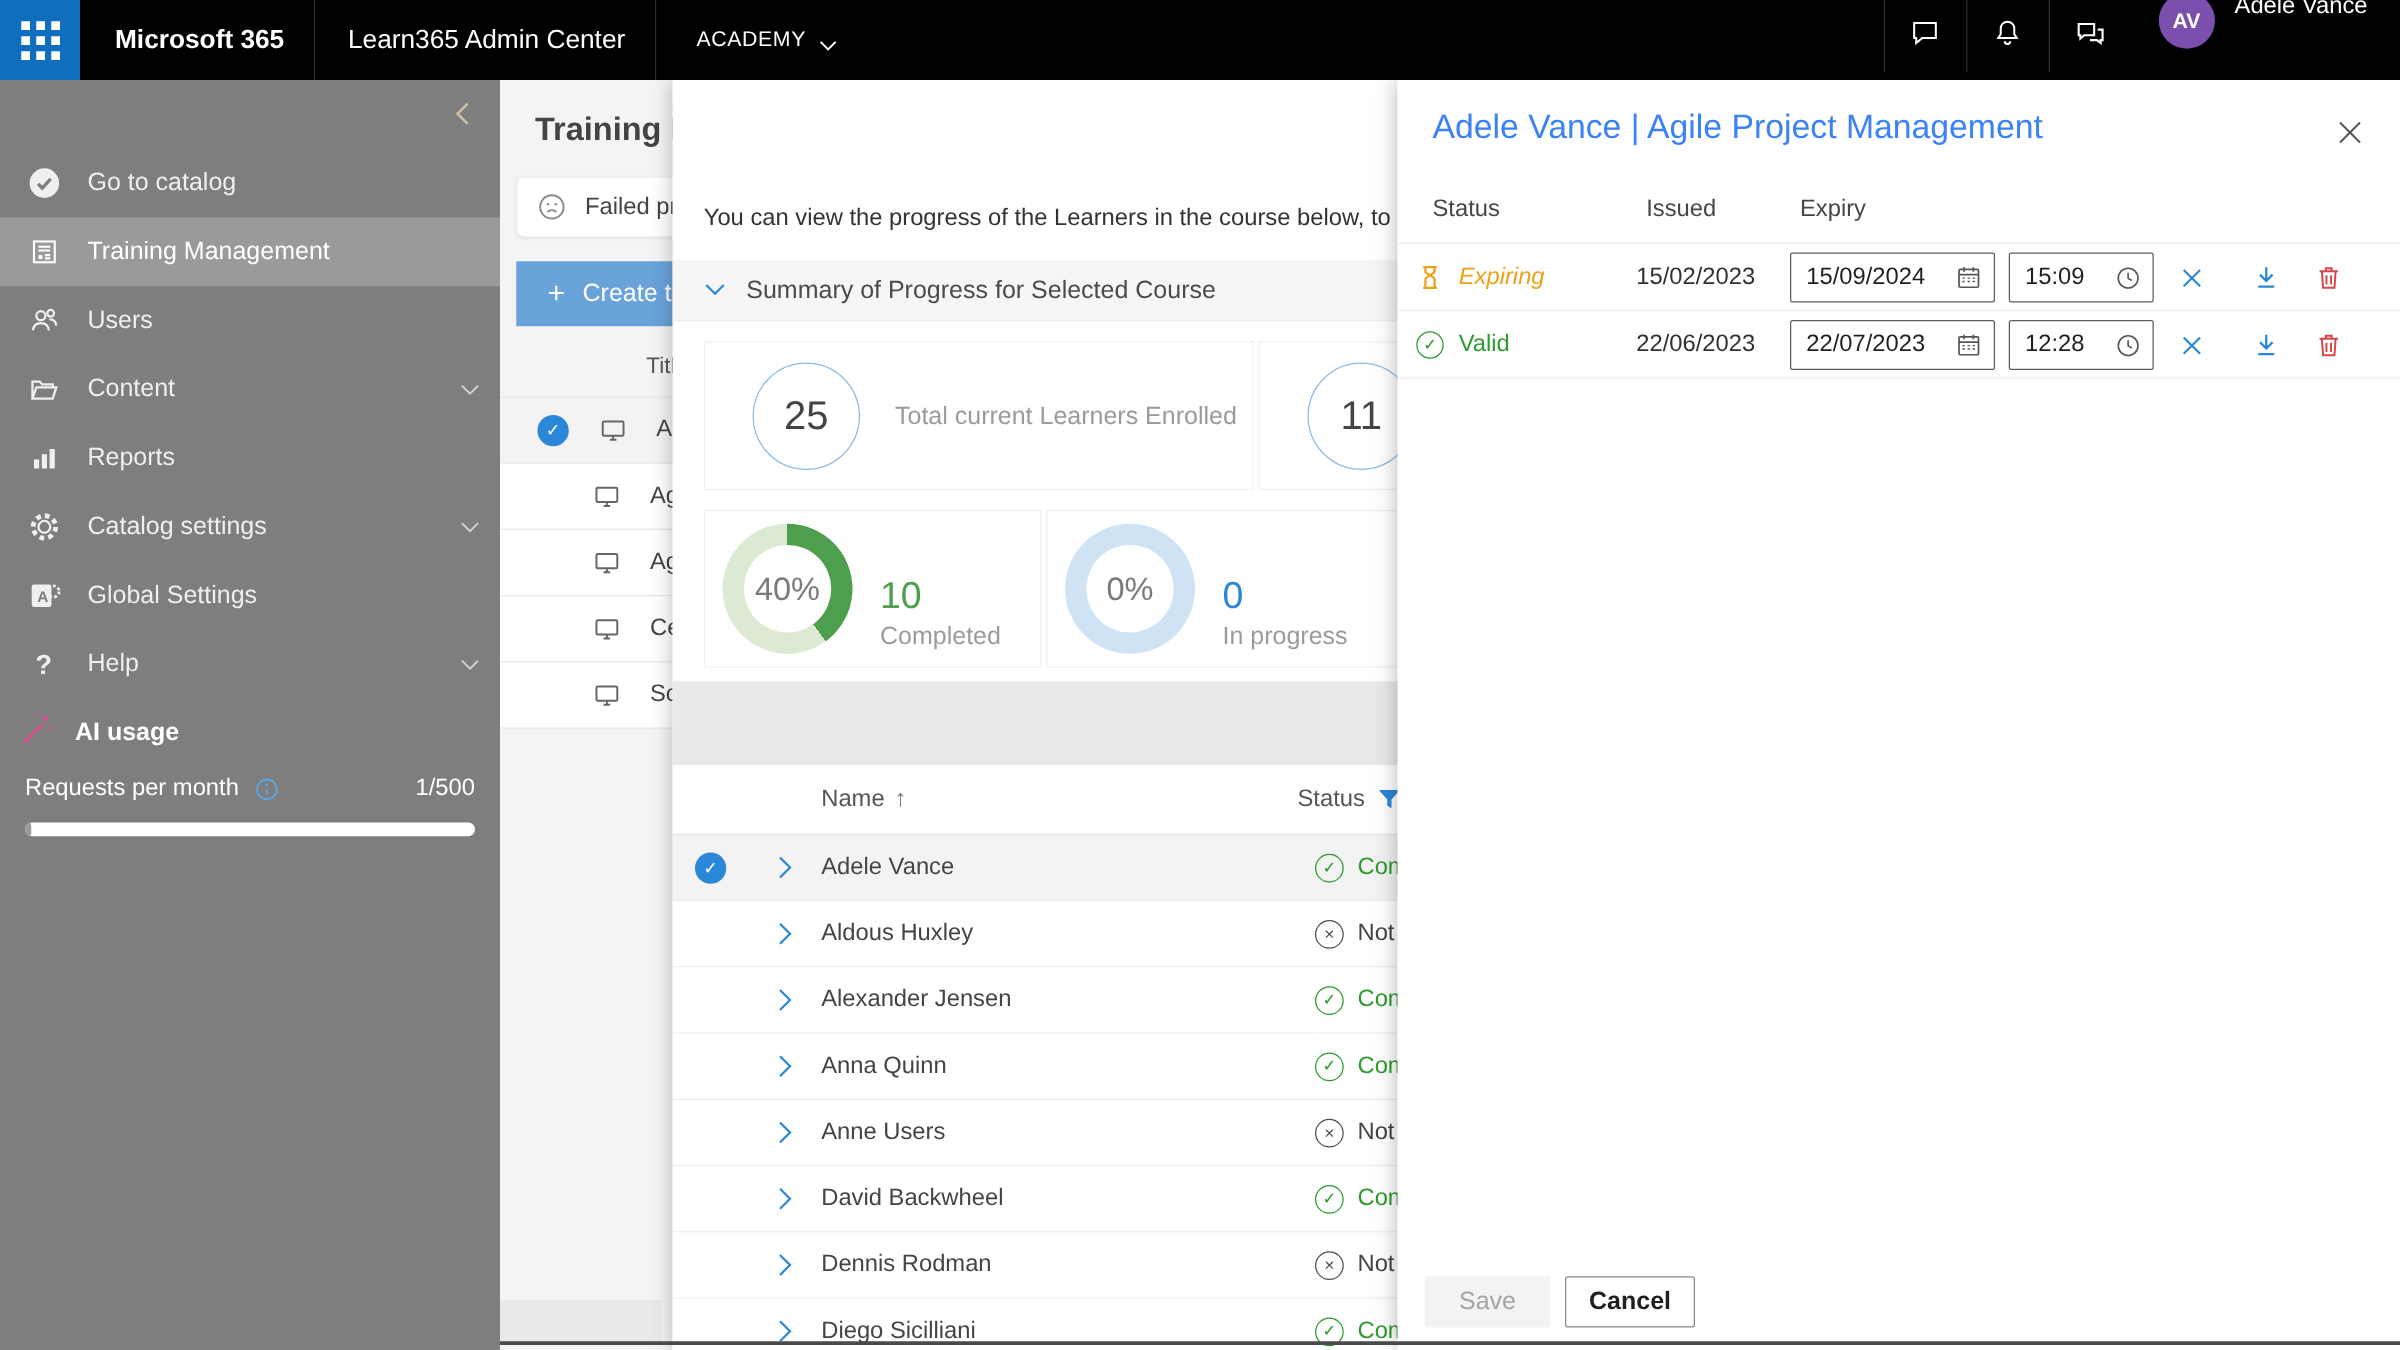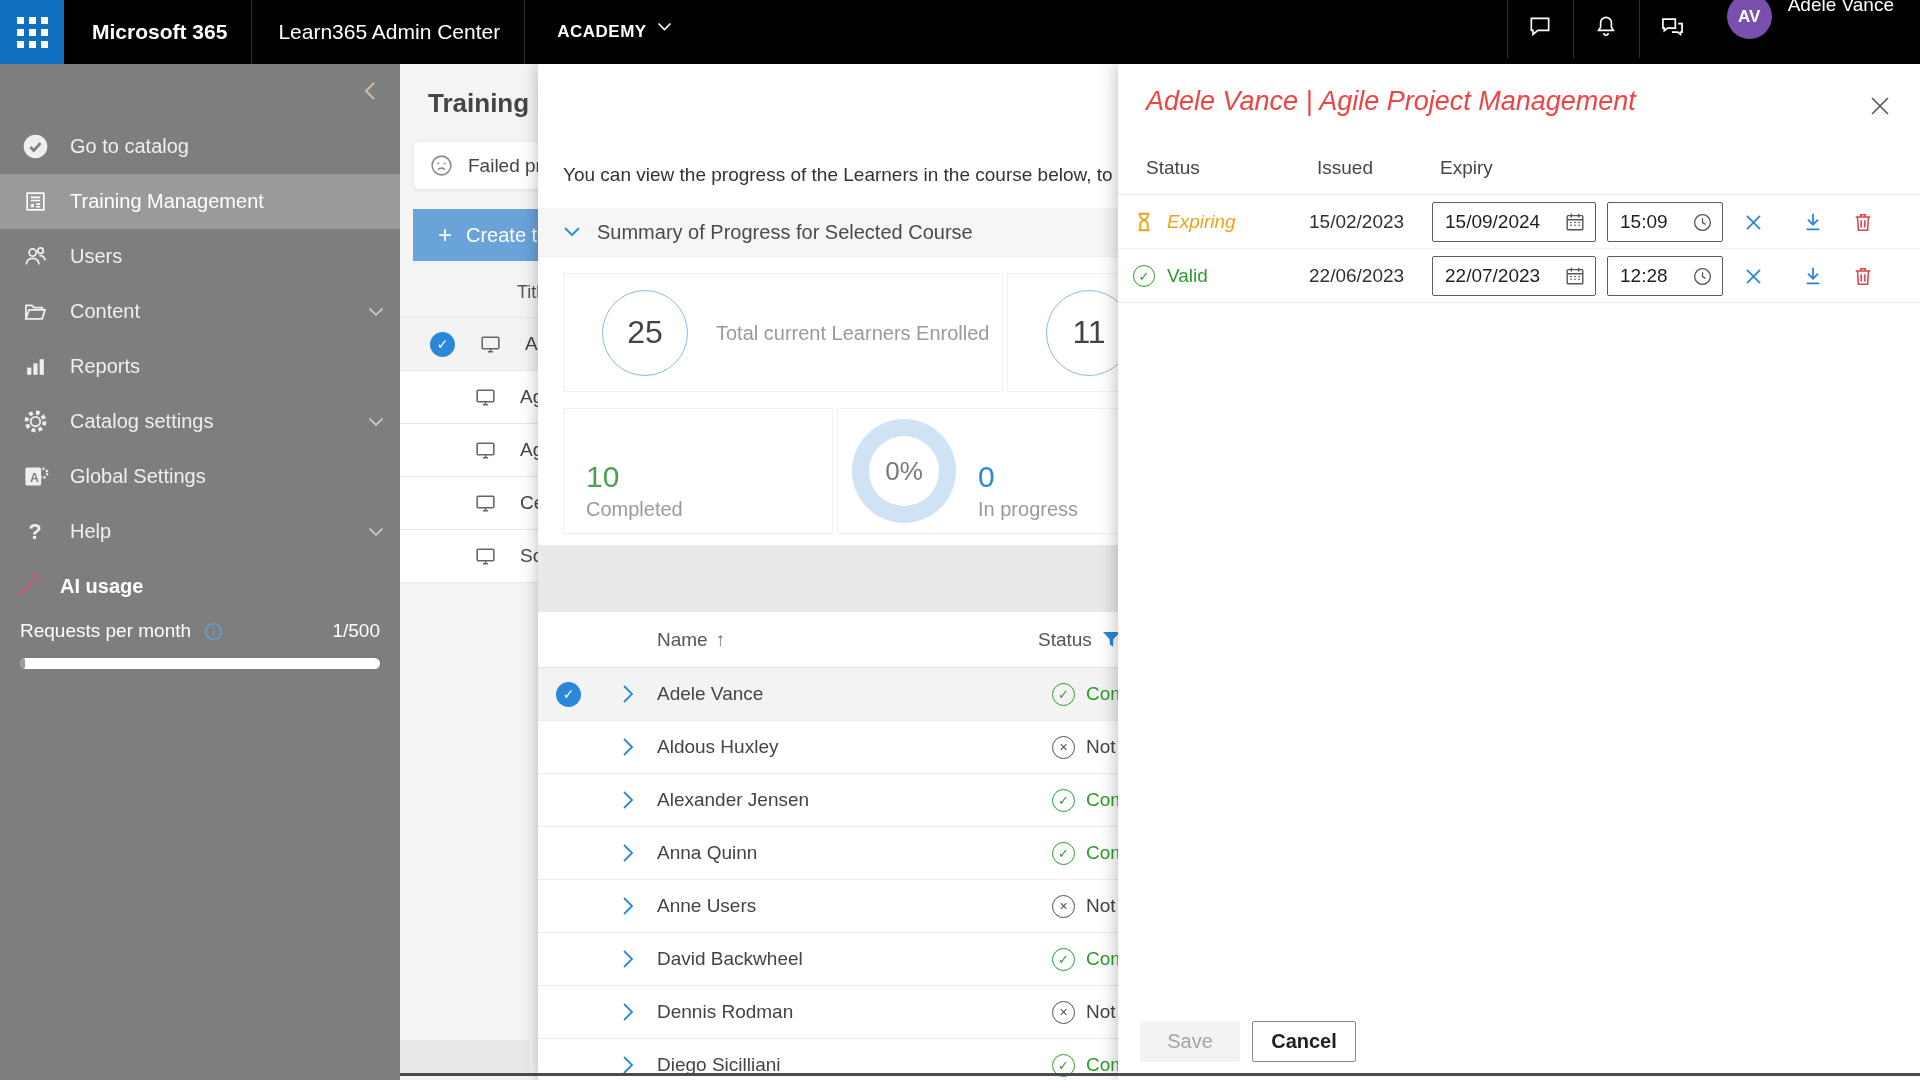--- a/index.html
+++ b/index.html
@@ -8,21 +8,21 @@
   .stage { position:relative; width:1920px; height:1080px; overflow:hidden; }
 
   
   .topbar { position:absolute; left:0; top:0; width:1920px; height:64px; background:#000; z-index:50; display:flex; align-items:center; }
   .waffle { width:64px; height:64px; background:#106ebe; display:flex; align-items:center; justify-content:center; cursor:pointer; }
   .waffle-grid { display:grid; grid-template-columns:repeat(3,7px); grid-gap:5px; }
   .waffle-grid span { width:7px; height:7px; background:#fff; display:block; }
   .tb-brand { color:#fff; font-size:21px; font-weight:700; margin-left:28px; }
   .tb-div { width:1px; height:64px; background:#2e2e2e; margin-left:24px; }
   .tb-app { color:#fff; font-size:21px; margin-left:26px; }
-  .tb-tenant { color:#fff; font-size:17px; font-weight:700; letter-spacing:.5px; margin-left:32px; display:flex; align-items:flex-start; gap:10px; }
+  .tb-tenant { color:#fff; font-size:17px; font-weight:400; letter-spacing:.5px; margin-left:32px; display:flex; align-items:flex-end; gap:10px; }
   .tb-right { margin-left:auto; display:flex; align-items:flex-start; height:76px; }
   .tb-icon { width:66px; height:64px; display:flex; align-items:center; justify-content:center; border-left:1px solid #2e2e2e; cursor:pointer; }
   .tb-icon:last-of-type { border-right:1px solid #2e2e2e; }
   .avatar { width:45px; height:45px; border-radius:50%; background:#7b4fae; color:#fff; font-size:17px; font-weight:700; display:flex; align-items:center; justify-content:center; margin-left:22px; cursor:pointer; }
   .tb-user { color:#fff; font-size:19px; margin:0 26px 0 16px; }
 
   
   .sidebar { position:absolute; left:0; top:64px; width:400px; height:1016px; background:#7e7e7e; z-index:10;padding-left:48px; }
   .sb-collapse { position:absolute; top:12px; right:14px; width:30px; height:30px; cursor:pointer; }
   .sb-item { position:absolute; left:0; width:400px; height:55px; display:flex; align-items:center; color:#f0efee; font-size:20px; cursor:pointer; }
@@ -83,21 +83,21 @@
   .l-row .rname { position:absolute; left:119px; font-size:19px; color:#444; }
   .l-row .rbadge { position:absolute; left:18px; }
   .l-status { position:absolute; left:514px; display:flex; align-items:center; gap:11px; font-size:19px; white-space:nowrap; }
   .st-ico { width:23px; height:23px; border-radius:50%; display:flex; align-items:center; justify-content:center; font-size:13px; flex:none; }
   .st-ico.done { border:1.5px solid #2e9b2e; color:#2e9b2e; }
   .st-ico.not { border:1.5px solid #4f4f4f; color:#4f4f4f; font-size:14px; }
   .l-status.done { color:#2e9b2e; } .l-status.not { color:#444; }
 
   
   .detail { position:absolute; left:1118px; top:64px; width:802px; height:1016px; background:#fff; z-index:30; box-shadow:0 0 18px rgba(0,0,0,.30); }
-  .d-title { position:absolute; left:28px; top:22px; font-size:27px; color:#ef4444; white-space:nowrap;font-style:italic; }
+  .d-title { position:absolute; left:28px; top:22px; font-size:27px; color:#3b82f6; white-space:nowrap; }
   .d-close { position:absolute; right:24px; top:26px; width:32px; height:32px; display:flex; align-items:center; justify-content:center; cursor:pointer; }
   .d-cols { position:absolute; left:0; top:93px; width:100%; height:37px; font-size:19px; color:#484644; }
   .d-cols span { position:absolute; }
   .d-cols .c1 { left:28px; } .d-cols .c2 { left:199px; } .d-cols .c3 { left:322px; }
   .d-row { position:absolute; left:0; width:100%; height:54px; border-top:1px solid #ededed; }
   .d-row.r1 { top:130px; } .d-row.r2 { top:184px; }
   .d-row.end { top:238px; height:0; }
   .d-status { position:absolute; left:15px; top:0; height:54px; display:flex; align-items:center; gap:12px; font-size:19px; }
   .d-status.expiring { color:#eca31a;font-style:italic; } .d-status.valid { color:#2e9b2e; }
   .d-issued { position:absolute; left:191px; top:0; height:54px; display:flex; align-items:center; font-size:19px; color:#323130; }
@@ -372,20 +372,25 @@
     </div>
     <div class="stat-card c2">
       <div class="stat-circle">11</div>
       <div class="stat-label">
         <div>T</div>
         <div>t</div>
       </div>
     </div>
 
     <div class="donut-card d1">
+      <div class="donut" style="background: conic-gradient(rgb(77, 158, 77) 0deg, rgb(77, 158, 77) 40%, rgb(220, 234, 211) 40%, rgb(220, 234, 211) 100%);">
+        <div class="hole">
+            <span>40%</span>
+          </div>
+      </div>
       <div class="donut-txt">
         <div class="num green">10</div>
         <div class="cap">Completed</div>
       </div>
     </div>
     <div class="donut-card d2">
       <div class="donut" style="background: conic-gradient(rgb(43, 136, 216) 0deg, rgb(43, 136, 216) 0%, rgb(207, 227, 245) 0%, rgb(207, 227, 245) 100%);">
         <div class="hole">
             <span>0%</span>
           </div>

